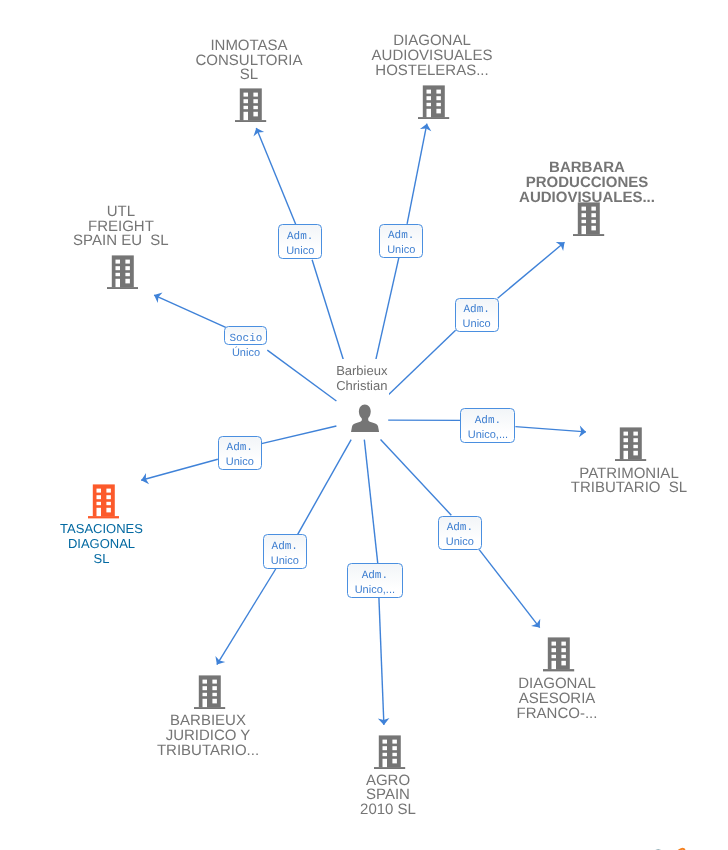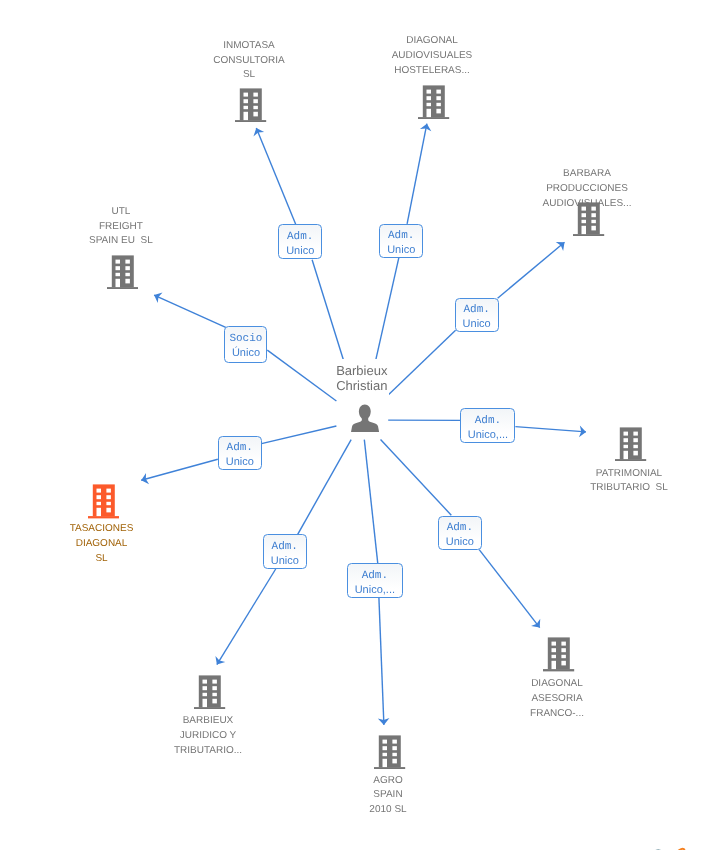--- a/index.html
+++ b/index.html
@@ -5,22 +5,22 @@
   html,body{margin:0;padding:0;background:#ffffff;}
   body{width:728px;height:850px;overflow:hidden;
        font-family:"Liberation Sans",sans-serif;
        -webkit-font-smoothing:antialiased;
        text-rendering:geometricPrecision;}
   #stage{position:relative;width:728px;height:850px;background:#fff;overflow:hidden;}
   svg#edges{position:absolute;left:0;top:0;width:728px;height:850px;}
   .node{position:absolute;width:0;height:0;}
   .node .lbl{position:absolute;left:0;top:0;transform:translateX(-50%);
              text-align:center;color:#757575;
-             font-size:10px;line-height:14.8px;white-space:pre;}
-  .node.hl .lbl{color:#a16207;font-size:10px;line-height:15.1px;}
+             font-size:15px;line-height:14.8px;white-space:pre;}
+  .node.hl .lbl{color:#0369a1;font-size:13px;line-height:15.1px;}
   .node .ico{position:absolute;left:0;top:0;}
   .relbox{position:absolute;box-sizing:border-box;
           border:1.3px solid #4a8fe0;border-radius:4.5px;
           background:linear-gradient(#f2f5f8 0%,#ffffff 75%);
           color:#3f7fd0;font-size:11px;text-align:center;}
   .relbox span{position:absolute;left:0;width:100%;white-space:nowrap;line-height:14px;}
   .relbox .r1{top:4.5px;font-family:Liberation Mono, monospace;}
   .relbox .r2{top:18.5px;}
   #centerlabel{position:absolute;left:334.8px;top:359.3px;width:54px;height:37.2px;
                background:#fff;color:#6e6e6e;font-size:13px;line-height:15px;
@@ -118,21 +118,21 @@
               <rect x="8.5" y="4.6" width="4.5" height="4.0"></rect>
               <rect x="18.4" y="4.6" width="4.5" height="4.0"></rect>
               <rect x="8.5" y="11.2" width="4.5" height="4.0"></rect>
               <rect x="18.4" y="11.2" width="4.5" height="4.0"></rect>
               <rect x="8.5" y="17.8" width="4.5" height="3.4"></rect>
               <rect x="18.4" y="17.8" width="4.5" height="3.4"></rect>
               <rect x="8.5" y="23.8" width="4.5" height="8.3"></rect>
               <rect x="18.4" y="23.8" width="4.5" height="4.6"></rect>
             </g>
           </svg></div>
-        <div class="lbl" style="top:167px;margin-left:-2px;"><div>BARBARA</div><div>PRODUCCIONES</div><div>AUDIOVISUALES...</div></div>
+        <div class="lbl" style="top:161px;margin-left:-2px;font-weight:bold;"><div>BARBARA</div><div>PRODUCCIONES</div><div>AUDIOVISUALES...</div></div>
       </div>
       <div class="node" style="left: 122.9px; top: 0px;">
         <div class="ico" style="top:255px;margin-left:-15.6px;"><svg width="31.2" height="34.4" viewBox="0 0 31.2 34.4">
             <g fill="#757575">
               <rect x="4.8" y="0.4" width="22.0" height="31.9"></rect>
               <rect x="0" y="32.1" width="31.2" height="2.3"></rect>
             </g>
             <g fill="#ffffff">
               <rect x="8.5" y="4.6" width="4.5" height="4.0"></rect>
               <rect x="18.4" y="4.6" width="4.5" height="4.0"></rect>
@@ -256,21 +256,21 @@
         <span class="r2">Unico</span>
       </div>
       <div class="relbox" style="left: 379.2px; top: 223.6px; width: 44px; height: 34.8px;">
         <span class="r1">Adm.</span>
         <span class="r2">Unico</span>
       </div>
       <div class="relbox" style="left: 454.6px; top: 297.5px; width: 44.1px; height: 34px;">
         <span class="r1">Adm.</span>
         <span class="r2">Unico</span>
       </div>
-      <div class="relbox" style="left: 224.4px; top: 326.4px; width: 43.1px; height: 37px;">
+      <div class="relbox" style="left: 224.4px; top: 326.4px; width: 43.1px; height: 19px;">
         <span class="r1">Socio</span>
         <span class="r2">Único</span>
       </div>
       <div class="relbox" style="left: 460.4px; top: 408.3px; width: 55px; height: 34.6px;">
         <span class="r1">Adm.</span>
         <span class="r2">Unico,...</span>
       </div>
       <div class="relbox" style="left: 218px; top: 435.6px; width: 43.5px; height: 34.6px;">
         <span class="r1">Adm.</span>
         <span class="r2">Unico</span>

